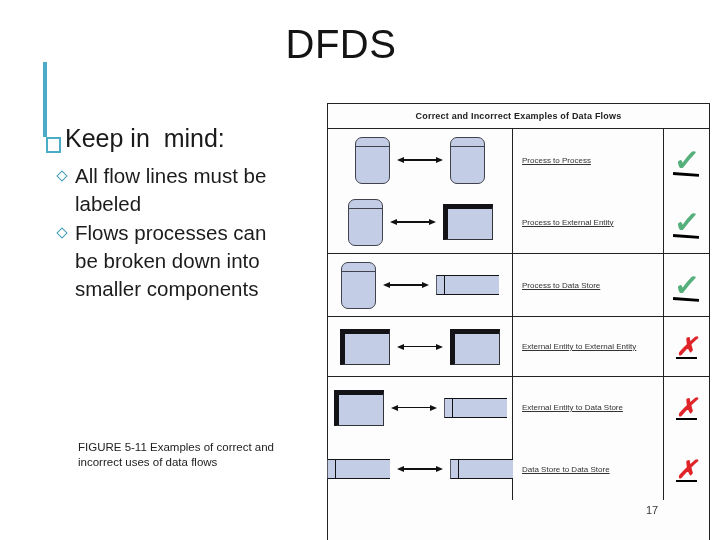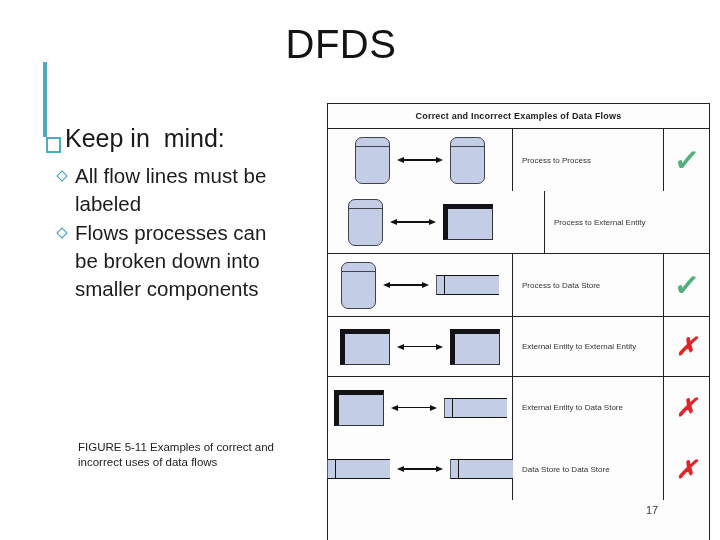--- a/index.html
+++ b/index.html
@@ -34,21 +34,21 @@
   .figure{
     position:absolute; left:327px; top:103px; width:383px; height:488px;
     background:#fdfdfd; border:1.5px solid #222; box-sizing:border-box; z-index:2;
   }
   .fig-header{
     height:24px; line-height:24px; border-bottom:1.4px solid #222;
     font-size:9px; font-weight:bold; text-align:center; color:#222; letter-spacing:0.2px;
   }
   .fig-row{ display:grid; grid-template-columns:184px 151px 1fr; box-sizing:border-box; }
   .fig-row.section-end{ border-bottom:1.4px solid #222; }
-  .cell{ box-sizing:border-box; }
+  .cell{ box-sizing:border-box;text-decoration:underline; }
   .cell-diagram{ display:flex; align-items:center; justify-content:center; }
   .cell-label{ border-left:1.4px solid #222; display:flex; align-items:center;
                padding-left:9px; font-size:8px; color:#333; }
   .cell-verdict{ border-left:1.4px solid #222; display:flex; align-items:center; justify-content:center; }
 
   
   .shape{ flex:0 0 auto; }
   .shape.process{
     width:33px; height:45px; background:var(--shape-fill,#c4cde6);
     border:1.5px solid #40434d; border-radius:7px; position:relative;
@@ -116,21 +116,21 @@
               <span class="ln"></span>
               <span class="ah-r"></span>
             </div>
             <div class="shape process"></div>
           </div>
           <div class="cell cell-label">Process to Process</div>
           <div class="cell cell-verdict">
             <span class="verdict correct">✓</span>
           </div>
         </div>
-        <div class="fig-row section-end" style="height: 63px; gap: 32px;">
+        <div class="fig-row section-end" style="height: 63px;">
           <div class="cell cell-diagram">
             <div class="shape process"></div>
             <div class="arrow">
               <span class="ah-l"></span>
               <span class="ln"></span>
               <span class="ah-r"></span>
             </div>
             <div class="shape external-entity"></div>
           </div>
           <div class="cell cell-label">Process to External Entity</div>

